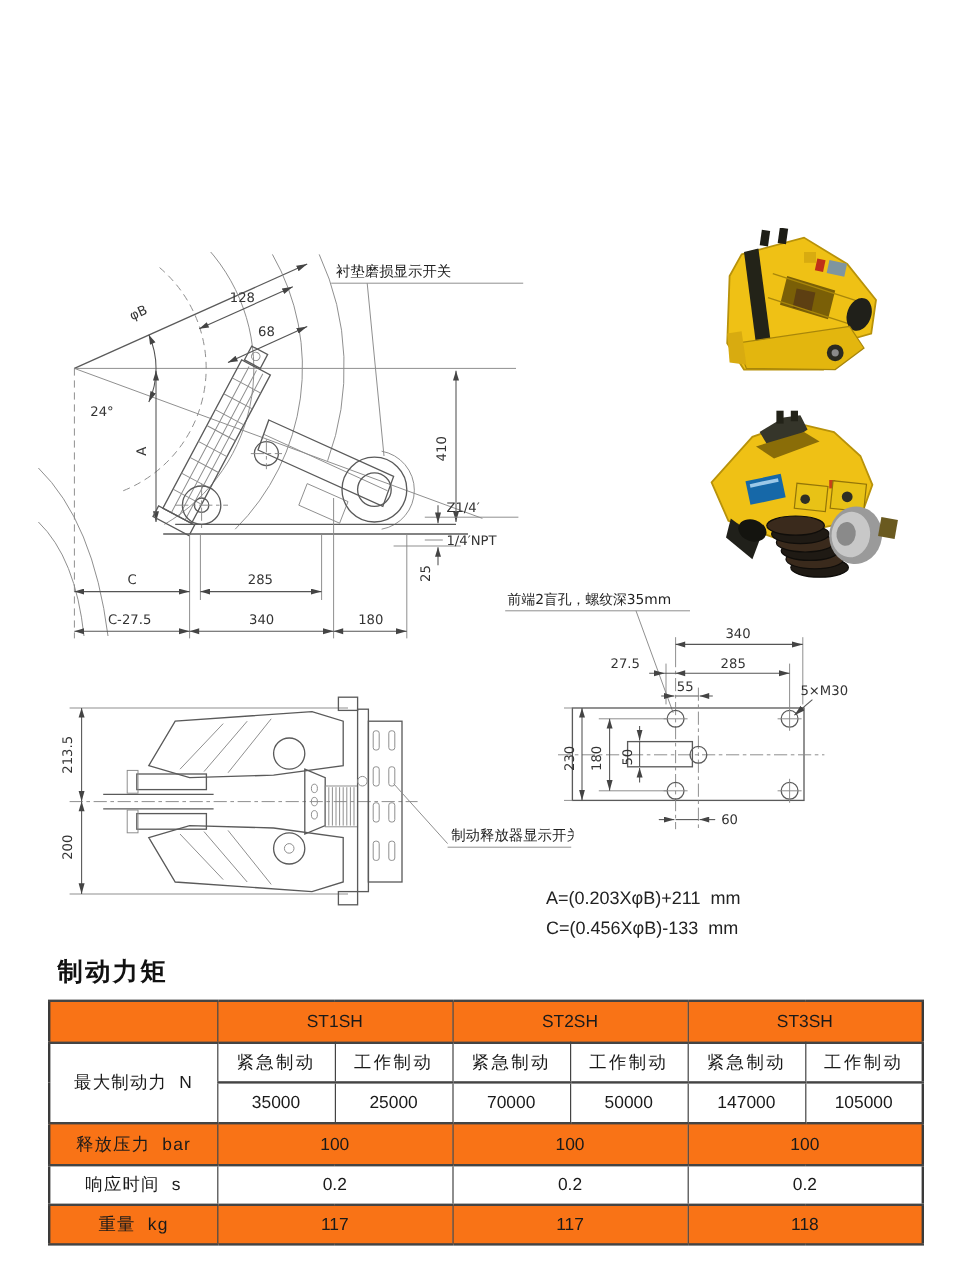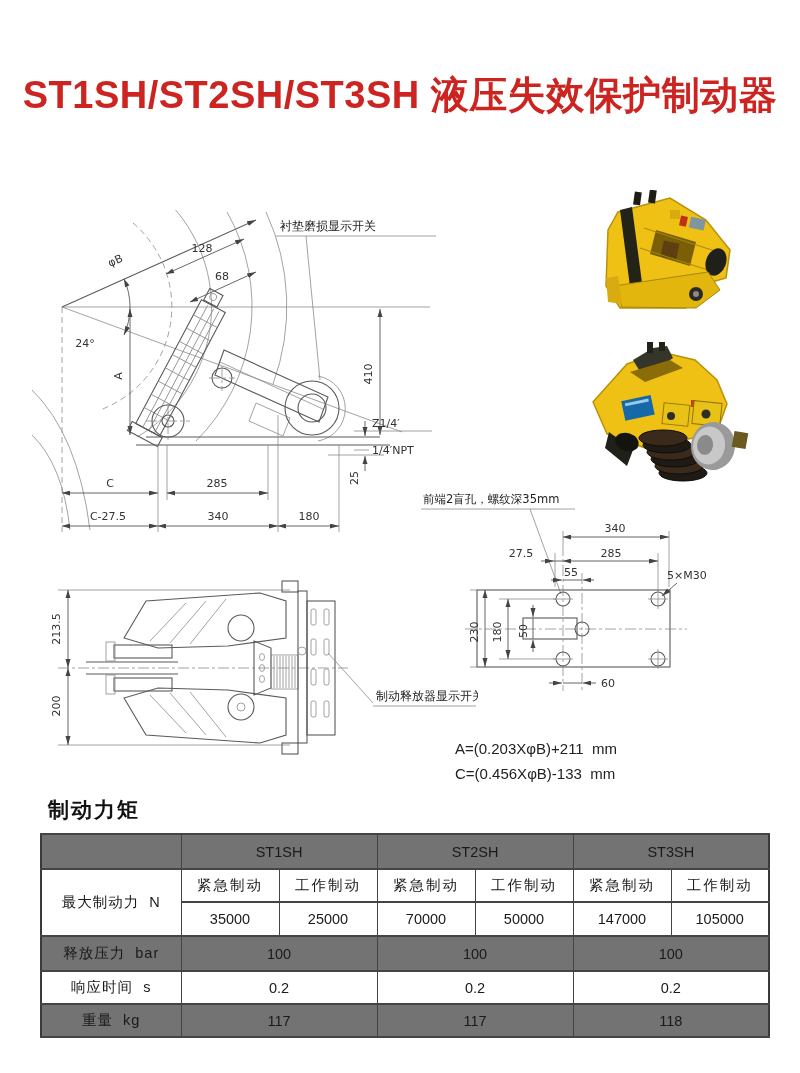--- a/index.html
+++ b/index.html
@@ -9,40 +9,39 @@
   #doc-title{top:70px;left:0;width:800px;text-align:center;font-size:38px;font-weight:700;color:#cc2420;letter-spacing:0.5px;}
   #doc-subtitle{top:168px;left:0;width:780px;text-align:center;font-size:21px;font-weight:700;color:#111;}
   .formula{white-space:pre;font-size:15px;color:#222;line-height:25px;}
   .formula.bold{font-weight:700;}
   #formulas{left:455px;top:736px;width:345px;}
   #tech-heading{left:48px;top:796px;font-size:21px;font-weight:700;color:#111;letter-spacing:2px;}
   table.tech{position:absolute;left:40px;top:833px;width:730px;border-collapse:collapse;table-layout:fixed;}
   table.tech td{border:1px solid #444;text-align:center;vertical-align:middle;font-size:14.5px;color:#1a1a1a;padding:0;}
   table.tech{border:2px solid #3a3a3a;}
   table.tech td{border-top-width:2px;border-bottom-width:2px;}
-  td.gray{background:#737373;}
+  td.gray{background:#f97316;}
   td.lbl{white-space:pre;letter-spacing:1px;margin-top:12px;}
   .cjk{letter-spacing:2px;}
   #doc-note{left:24px;top:1046px;font-size:15.5px;font-weight:700;color:#111;font-family:"Liberation Serif","DejaVu Serif",serif;}
   
   .ln{stroke:#5a5a5a;stroke-width:1.1;fill:none;}
   .thin{stroke:#8a8a8a;stroke-width:0.8;fill:none;}
   .dsh{stroke:#8a8a8a;stroke-width:0.8;fill:none;stroke-dasharray:6 4;}
   .cl{stroke:#8a8a8a;stroke-width:0.8;fill:none;stroke-dasharray:11 3 3 3;}
   .dim{stroke:#555;stroke-width:0.9;fill:none;}
   svg text{font-family:"DejaVu Sans","Liberation Sans",sans-serif;fill:#333;}
   .dtx{font-size:11px;}
   .ctx{font-size:12px;fill:#222;}
 </style>
 </head>
 <body>
 
 <div id="page">
 
-  <div id="doc-title" class="abs">ST1SH/ST2SH/ST3SH 液压失效保护制动器</div>
 
   <svg class="abs" style="left:28px;top:210px;" width="435" height="340" viewBox="0 0 435 340">
     <defs>
       <marker id="e1" markerWidth="10" markerHeight="6" refX="9" refY="2.5" orient="auto" markerUnits="userSpaceOnUse">
           <path d="M0,0L9,2.5L0,5Z" fill="#444"></path>
         </marker>
       <marker id="s1" markerWidth="10" markerHeight="6" refX="1" refY="2.5" orient="auto" markerUnits="userSpaceOnUse">
           <path d="M9,0L1,2.5L9,5Z" fill="#444"></path>
         </marker>
     </defs>

